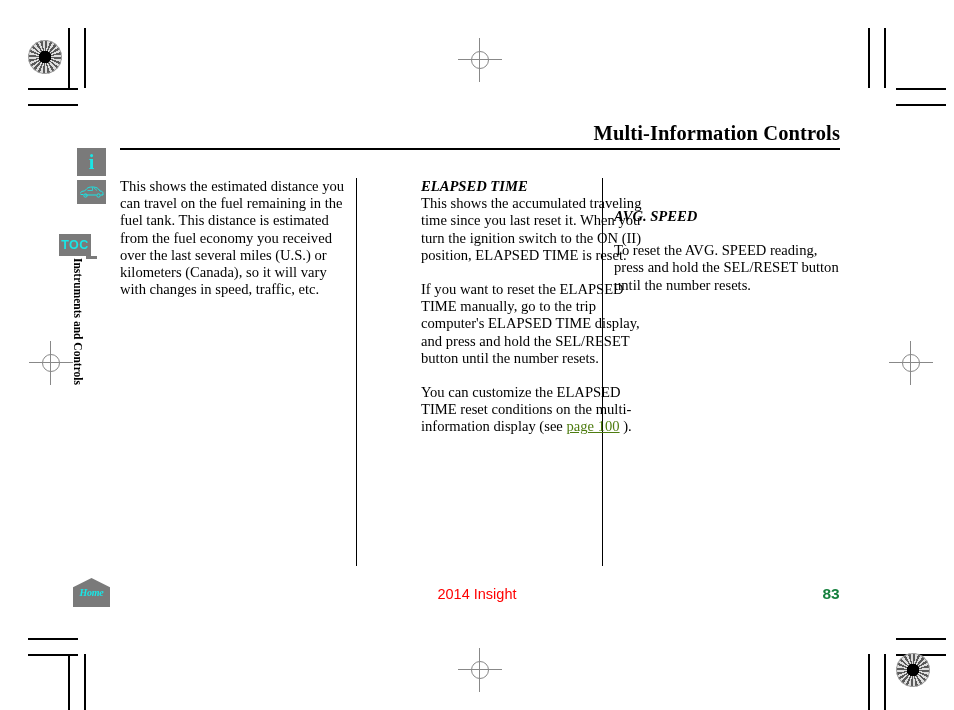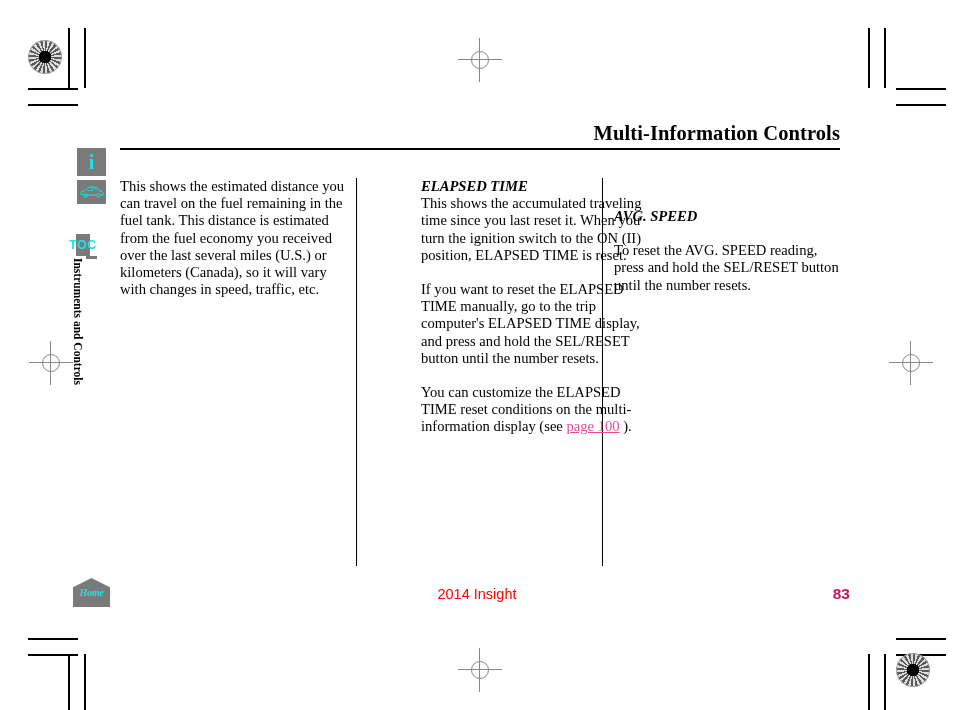--- a/index.html
+++ b/index.html
@@ -95,22 +95,22 @@
     width: 29px; height: 28px;
     font-size: 20px;
     font-family: "Liberation Serif", serif;
     font-style: normal;
   }
   #icon-vehicle {
     left: 77px; top: 180px;
     width: 29px; height: 24px;
   }
   #icon-toc {
-    left: 76px; top: 234px;
-    width: 14px; height: 22px;
+    left: 59px; top: 234px;
+    width: 32px; height: 22px;
     font-size: 12.5px;
     letter-spacing: 0.5px;
   }
   #icon-toc-foot {
     position: absolute;
     left: 86px; top: 256px;
     width: 11px; height: 3px;
     background: #7a7a7a;
   }
   #rail-section-label {
@@ -143,21 +143,21 @@
     font-style: italic;
     margin: 0 0 0 0;
   }
   .para {
     margin: 0;
   }
   .para.spaced {
     margin-top: 17px;
   }
   .link {
-    color: #ec4899;
+    color: #4d7c0f;
   }
 
   .col-divider {
     position: absolute;
     top: 178px;
     width: 1px;
     height: 388px;
     background: #000;
   }
   #divider-1 { left: 356px; }
@@ -198,25 +198,25 @@
     text-align: center;
     font-family: "Liberation Sans", sans-serif;
     font-size: 14.5px;
     color: #ff0000;
   }
   #page-number {
     position: absolute;
     left: 812px;
     top: 585px;
     width: 38px;
-    text-align: right;
+    text-align: center;
     font-family: "Liberation Sans", sans-serif;
     font-size: 15.5px;
     font-weight: bold;
-    color: #be185d;
+    color: #15803d;
   }
 </style>
 </head>
 <body>
 
 <div id="page">
 
   <div>
     <div class="crop-line" style="left:28px;  top:88px;  width:50px; height:2px;"></div>
     <div class="crop-line" style="left:28px;  top:104px; width:50px; height:2px;"></div>

